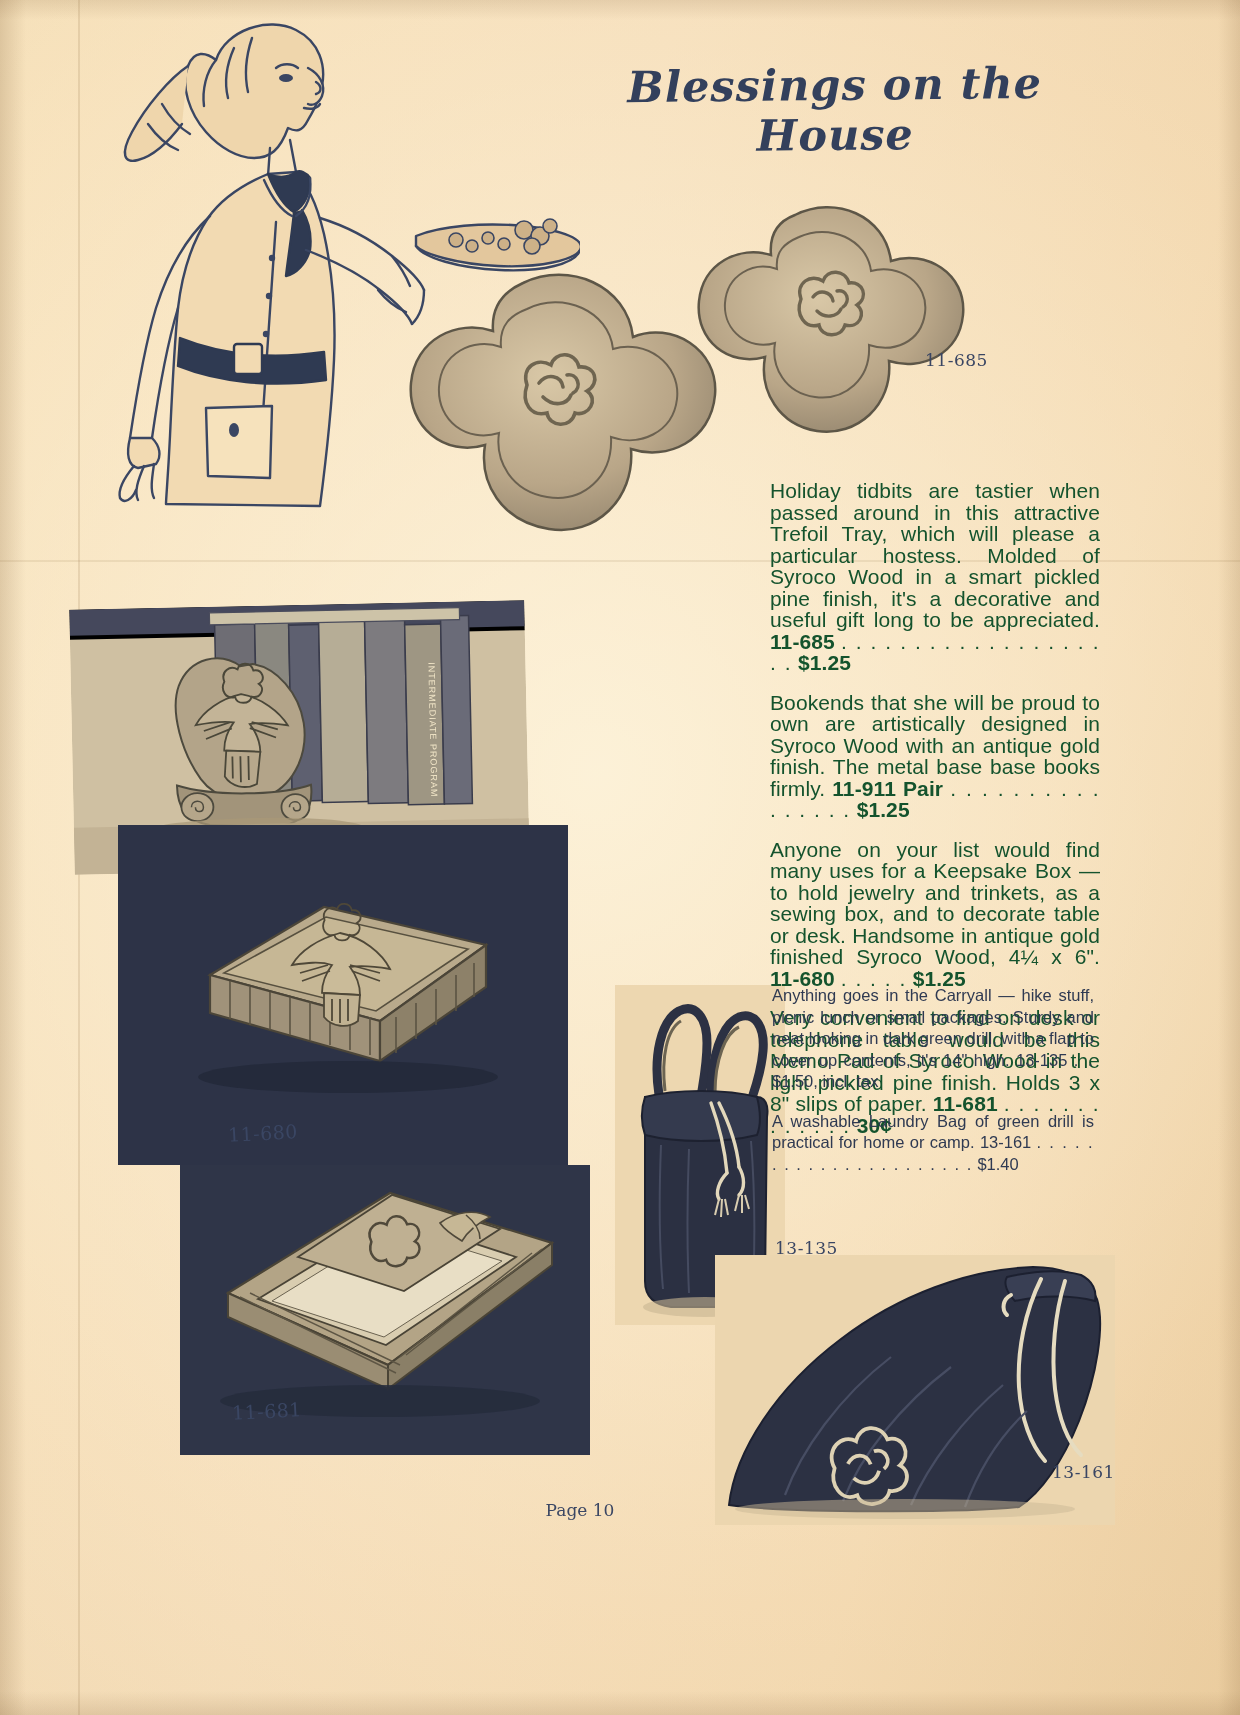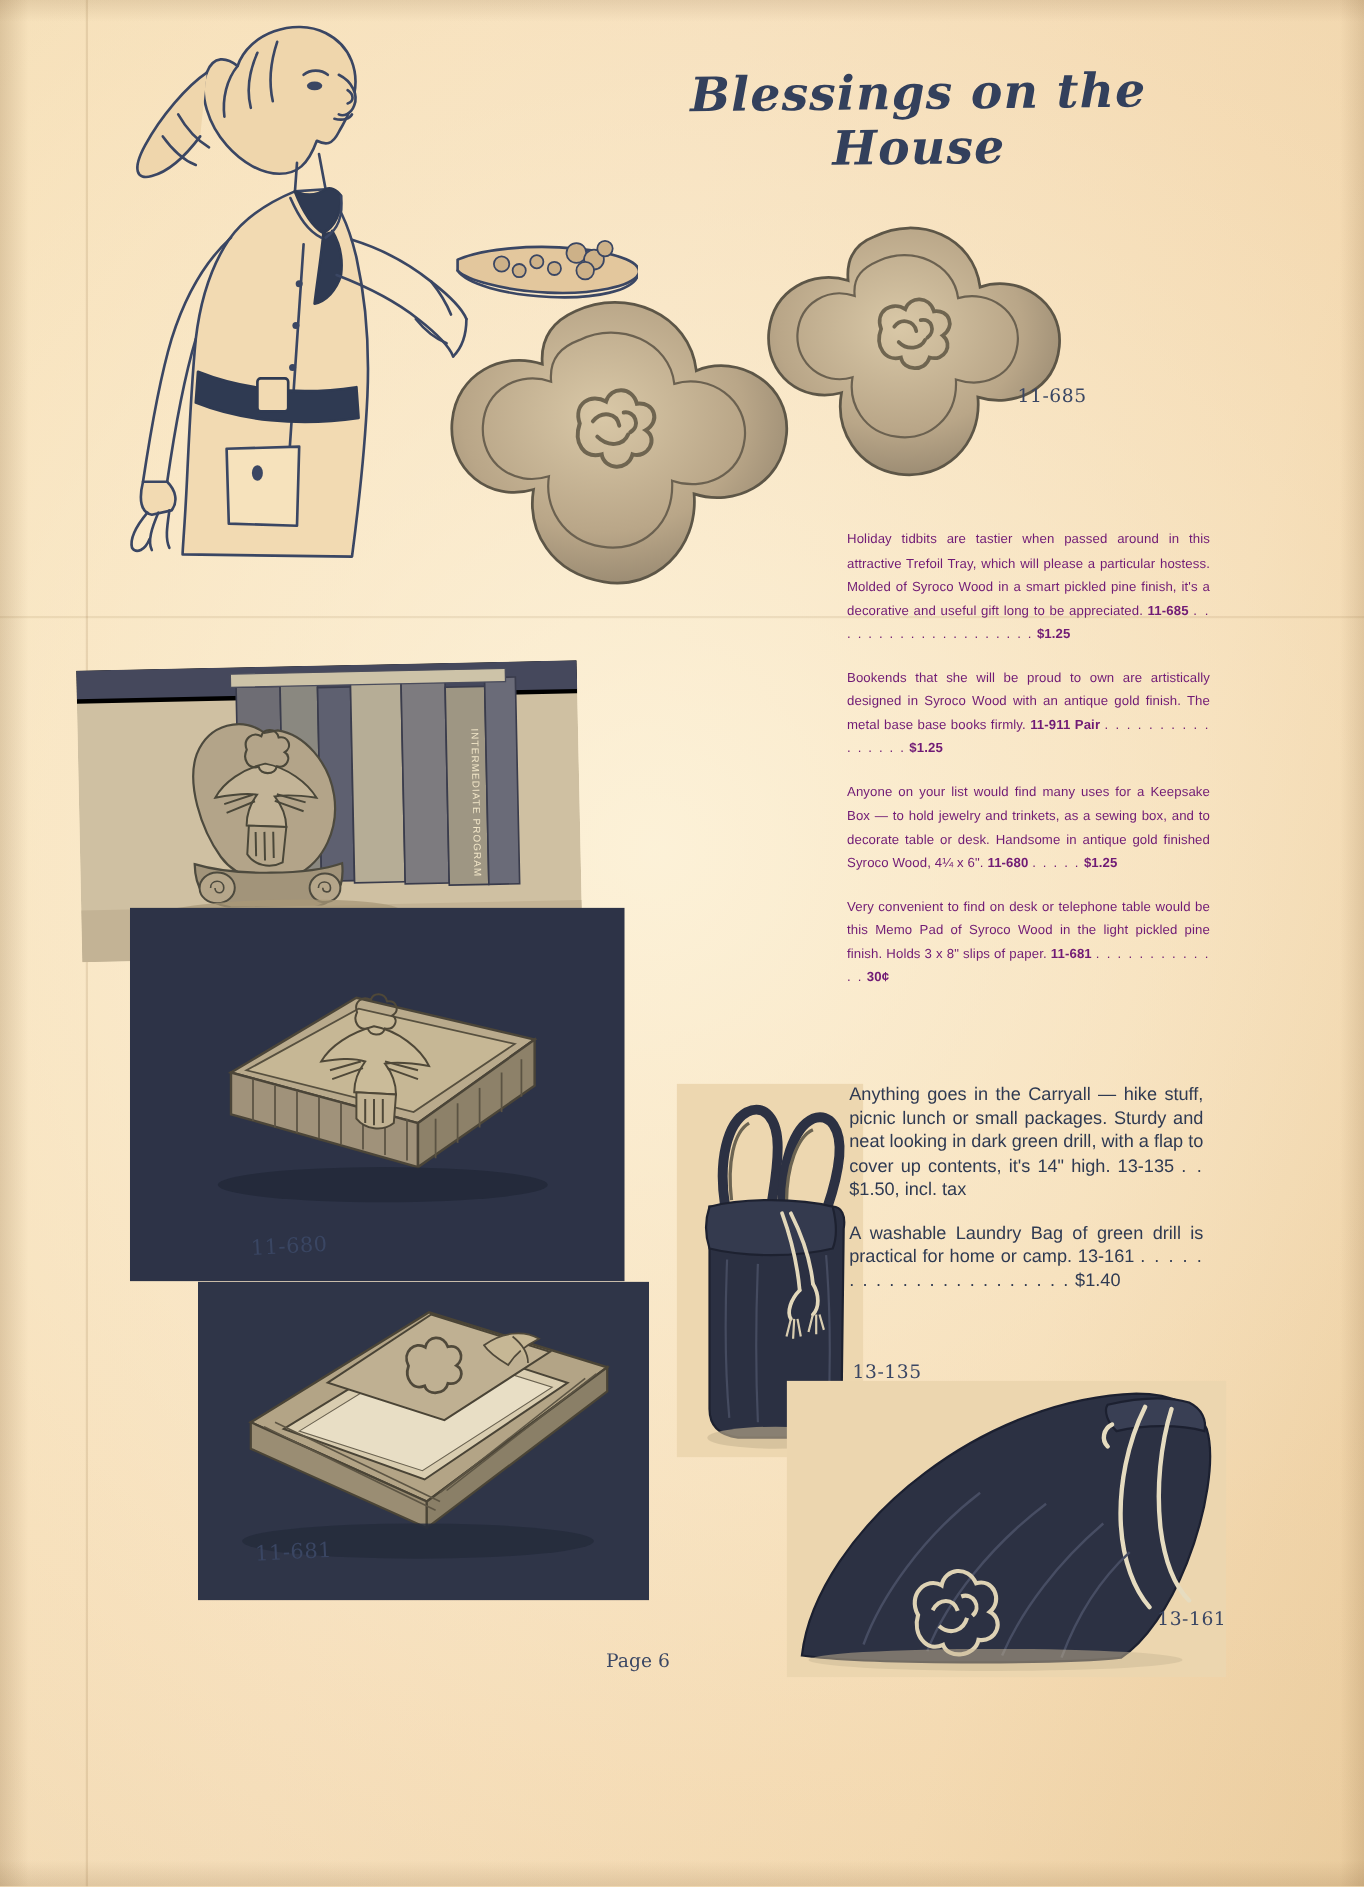--- a/index.html
+++ b/index.html
@@ -74,24 +74,24 @@
   #photo-carryall { left:615px; top:985px; width:170px; height:340px; }
   #photo-laundry  { left:715px; top:1255px; width:400px; height:270px; }
 
   
   .copy {
     position:absolute;
     left:770px; top:480px; width:330px;
   }
   .copy p {
     margin:0 0 18px 0;
-    font-size:12px;
+    font-size:21px;
     line-height:21.5px;
     text-align:justify;
-    color:#701a75;
+    color:#14532d;
     letter-spacing:0.1px;
   }
   .copy .code { font-weight:700; }
   .copy .price { font-weight:700; }
   .dots { letter-spacing:1.5px; }
 
   .copy-lower { position:absolute; left:772px; top:985px; width:322px; }
   .copy-lower p { margin:0 0 18px 0; font-size:16.5px; line-height:21.5px; text-align:justify; }
 
   .page-num {
@@ -502,14 +502,14 @@
   </p>
   <p>
     <span>A washable Laundry Bag of green drill is practical for home or camp.</span>
     <span class="code">13-161</span>
     <span class="dots">. . . . . . . . . . . . . . . . . . . . . .</span>
     <span class="price">$1.40</span>
   </p>
 </div>
 
 <div class="page-num">
-  <span>Page 6</span>
+  <span>Page 10</span>
 </div>
 
 </body></html>

